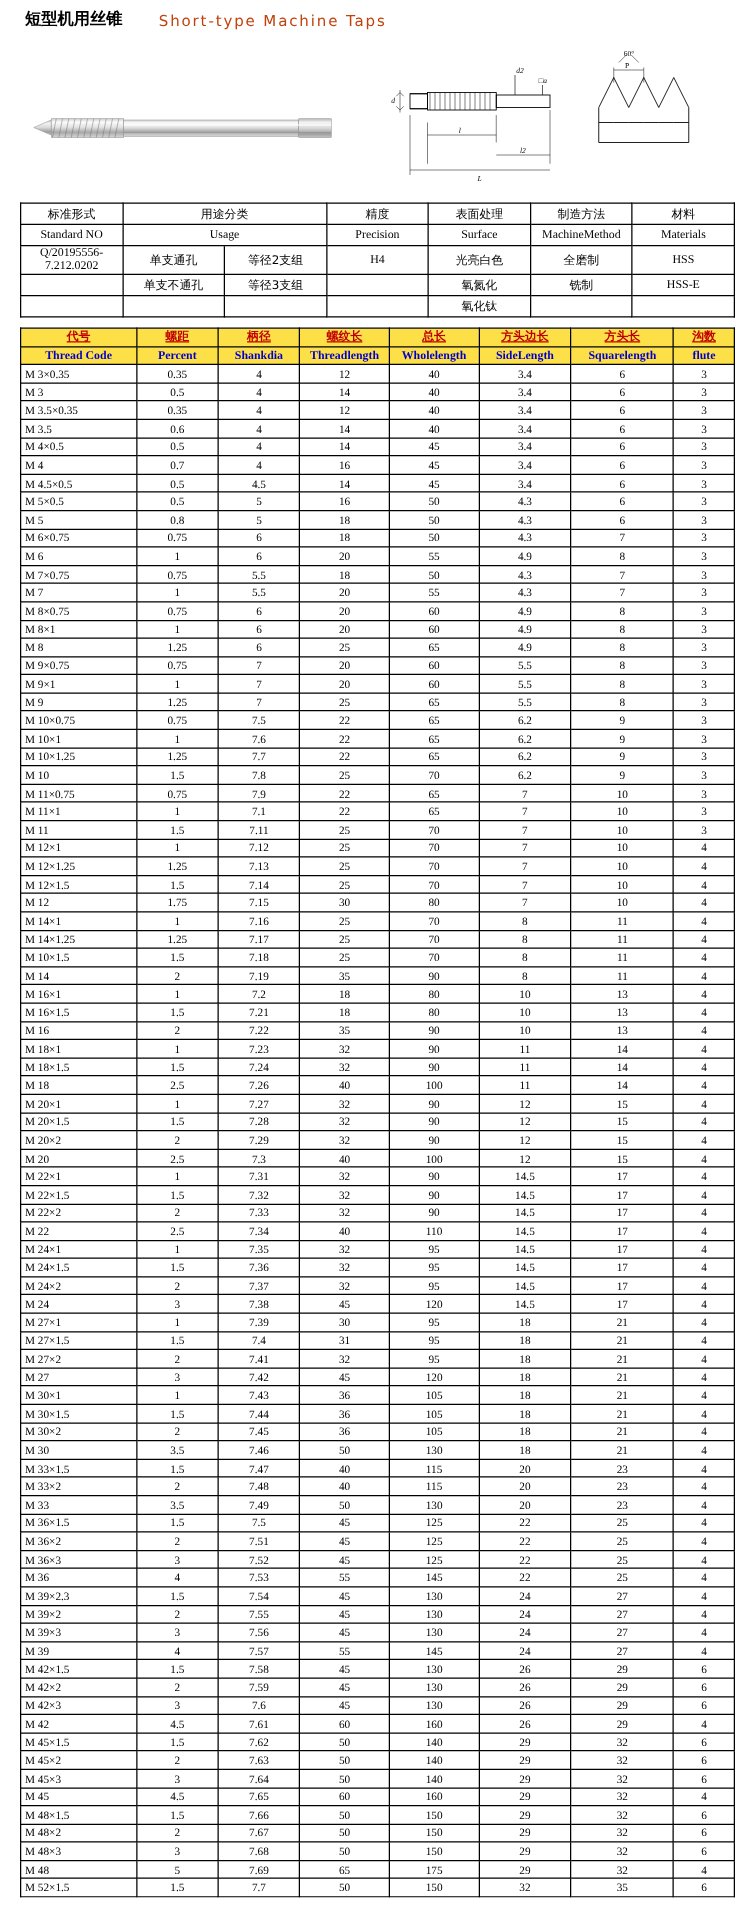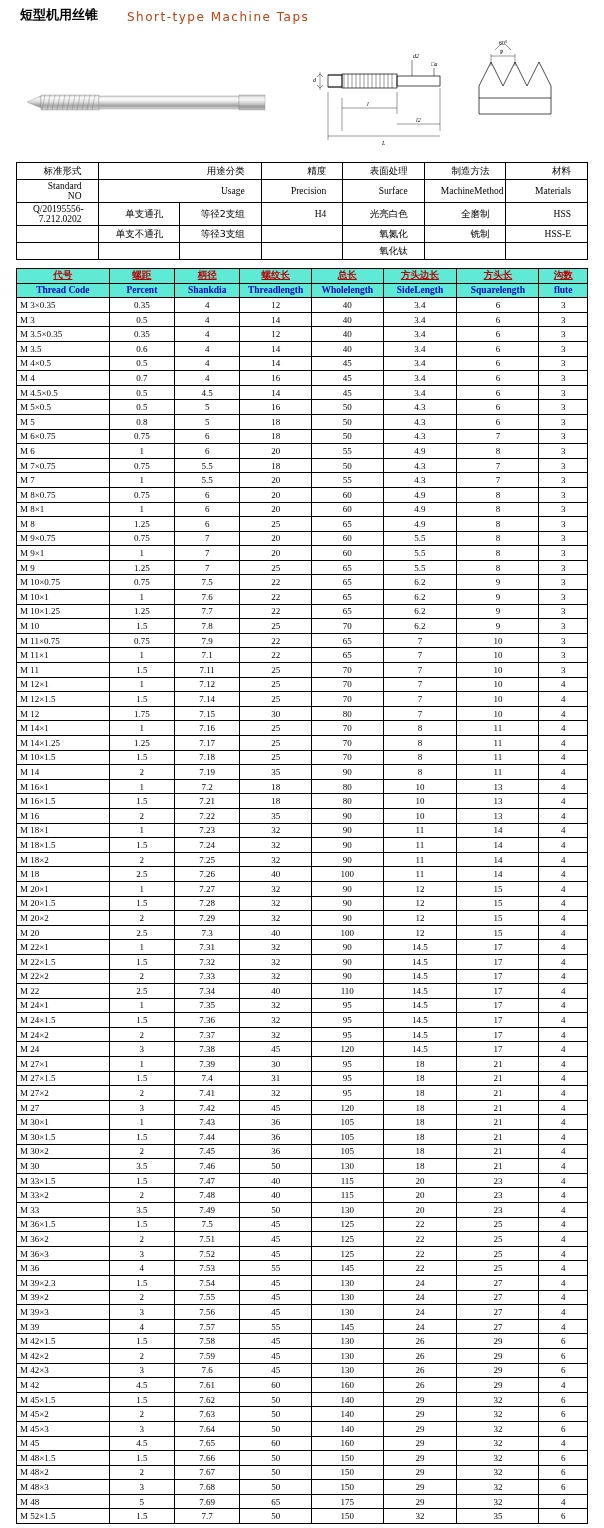--- a/index.html
+++ b/index.html
@@ -9,28 +9,28 @@
   .title-cn{font-family:"DejaVu Sans",sans-serif;font-weight:bold;font-size:13px;letter-spacing:0px;color:#000;}
   .title-en{font-family:"DejaVu Sans",sans-serif;font-size:12px;margin-left:10px;letter-spacing:1.5px;color:#c2410c;}
 
   .figures{height:130px;position:relative;}
   .fig-tap{position:absolute;left:25px;top:55px;}
   .fig-dim{position:absolute;left:300px;top:8px;}
   .fig-thread{position:absolute;left:465px;top:8px;}
 
   table{border-collapse:collapse;}
   .spec{margin:4px auto 0 auto;width:572px;table-layout:fixed;}
-  .spec td,.spec th{border:1px solid #000;font-size:9.5px;text-align:right;padding:1px 16px;height:14px;}
+  .spec td,.spec th{border:1px solid #000;font-size:9.5px;text-align:center;padding:1px 4px;height:14px;}
   .spec .cn{font-family:"DejaVu Sans",sans-serif;font-size:9.5px;}
   .spec .en{font-family:"Liberation Serif",serif;font-size:9.5px;}
 
   .main{margin:8px auto 0 auto;width:572px;table-layout:fixed;}
   .main td{border:1px solid #000;font-size:9px;height:13.6px;padding:0;text-align:center;font-family:"Liberation Serif",serif;}
   .main td.left{text-align:left;padding-left:3px;}
-  .main thead td{background:#5eead4;font-weight:normal;margin-left:20px;}
+  .main thead td{background:#fde047;font-weight:normal;margin-left:20px;}
   .main thead td .hcn{font-family:"DejaVu Sans",sans-serif;font-size:9.5px;font-weight:bold;color:#c00000;text-decoration:underline;}
   .main thead td .hen{font-family:"Liberation Serif",serif;font-size:9.5px;color:#0000cc;font-weight:bold;}
   .main col.c0{width:88px;}
   .main col.c1{width:62px;}
   .main col.c2{width:62px;}
   .main col.c3{width:68px;}
   .main col.c4{width:68px;}
   .main col.c5{width:70px;}
   .main col.c6{width:78px;}
   .main col.c7{width:46px;}
@@ -511,20 +511,30 @@
           <td class="left">M 12×1</td>
           <td>1</td>
           <td>7.12</td>
           <td>25</td>
           <td>70</td>
           <td>7</td>
           <td>10</td>
           <td>4</td>
         </tr>
         <tr>
+          <td class="left">M 12×1.25</td>
+          <td>1.25</td>
+          <td>7.13</td>
+          <td>25</td>
+          <td>70</td>
+          <td>7</td>
+          <td>10</td>
+          <td>4</td>
+        </tr>
+        <tr>
           <td class="left">M 12×1.5</td>
           <td>1.5</td>
           <td>7.14</td>
           <td>25</td>
           <td>70</td>
           <td>7</td>
           <td>10</td>
           <td>4</td>
         </tr>
         <tr>
@@ -614,30 +624,20 @@
           <td>32</td>
           <td>90</td>
           <td>11</td>
           <td>14</td>
           <td>4</td>
         </tr>
         <tr>
           <td class="left">M 18×1.5</td>
           <td>1.5</td>
           <td>7.24</td>
-          <td>32</td>
-          <td>90</td>
-          <td>11</td>
-          <td>14</td>
-          <td>4</td>
-        </tr>
-        <tr>
-          <td class="left">M 18×2</td>
-          <td>2</td>
-          <td>7.25</td>
           <td>32</td>
           <td>90</td>
           <td>11</td>
           <td>14</td>
           <td>4</td>
         </tr>
         <tr>
           <td class="left">M 18</td>
           <td>2.5</td>
           <td>7.26</td>

